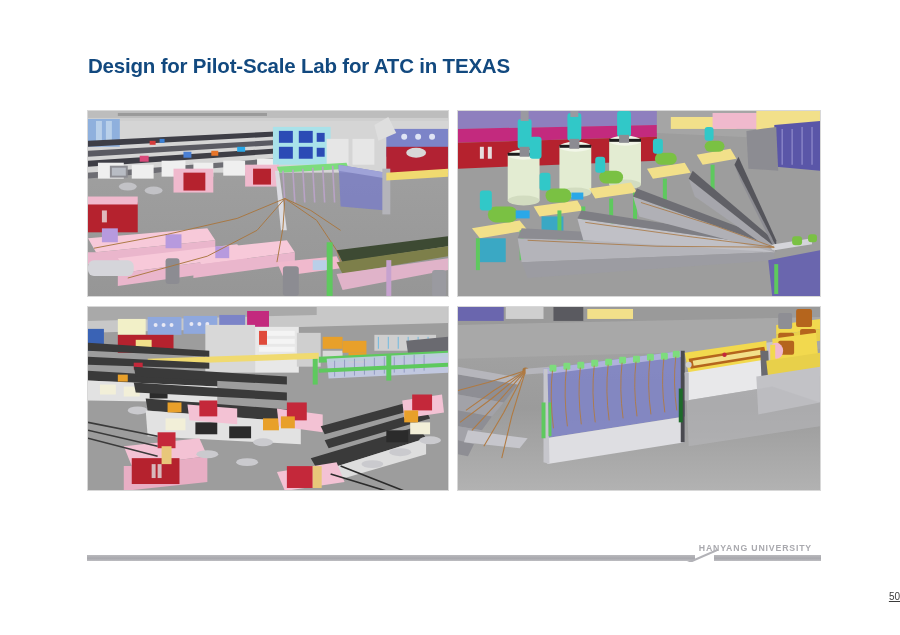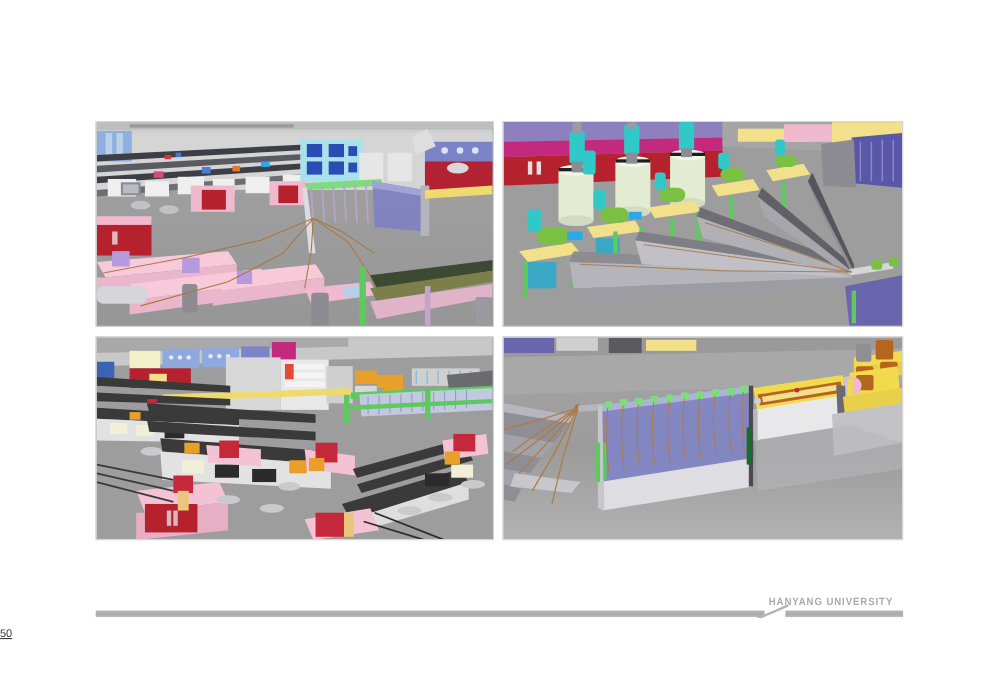--- a/index.html
+++ b/index.html
@@ -41,29 +41,30 @@
     position:absolute;left:714px;top:555px;width:107px;height:6px;
     background:linear-gradient(180deg,#b9b9bd 0%,#a8a8ad 55%,#bdbdc1 100%);
   }
   .brand{
     position:absolute;right:88px;top:542px;
     font-size:9.5px;font-weight:bold;letter-spacing:0.9px;
     color:#a9a9ae;font-family:"Liberation Sans", sans-serif;
     transform:scaleX(0.92);transform-origin:right center;
   }
   .page-num{
-    position:absolute;left:0;right:0;top:571px;text-align:left;
+    position:absolute;left:0;right:0;top:591px;text-align:right;
     font-size:10px;color:#3b3b3b;text-decoration:underline;
   }
 </style>
 </head>
 <body>
 
 <div class="slide">
 
+  <div class="slide-title">Design for Pilot-Scale Lab for ATC in TEXAS</div>
 
   <div class="img-grid">
 
     <div class="panel p-tl">
       <svg class="scene" viewBox="0 0 362 187" preserveAspectRatio="none">
         <defs>
           <linearGradient id="flA" x1="0" y1="0" x2="0" y2="1">
             <stop offset="0" stop-color="#a3a3a3"></stop>
               <stop offset="1" stop-color="#969696"></stop>
           </linearGradient>

